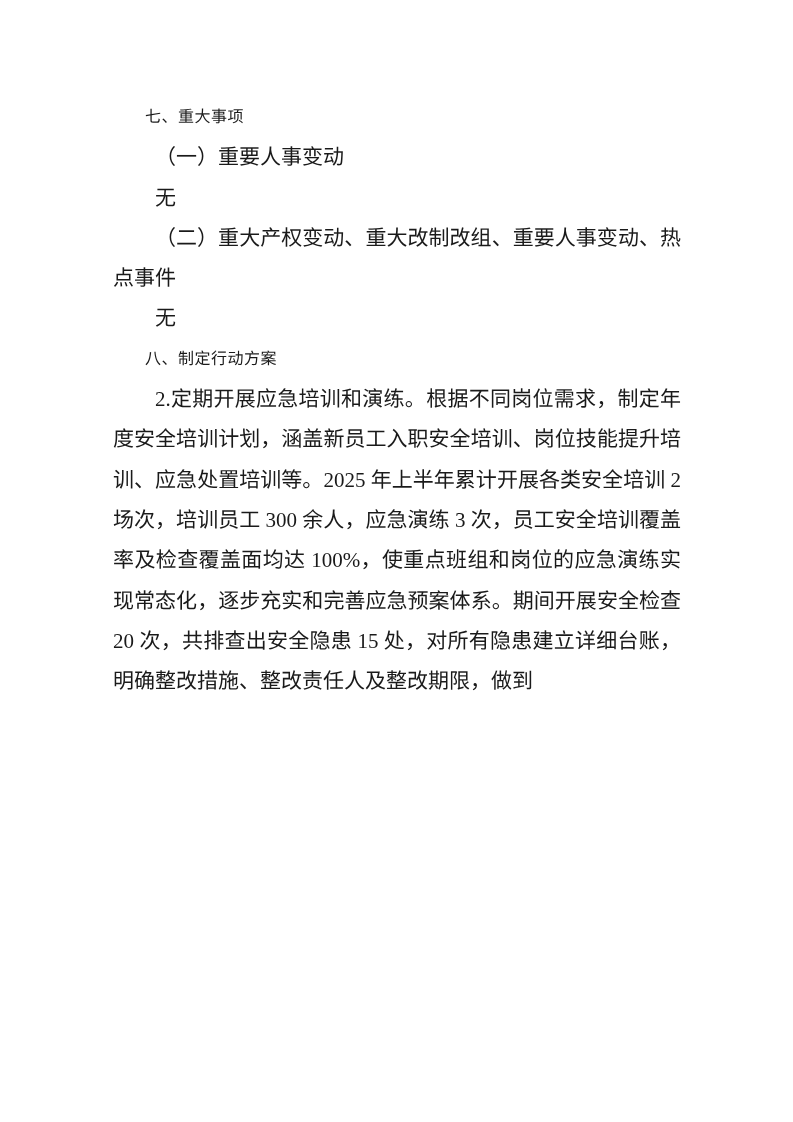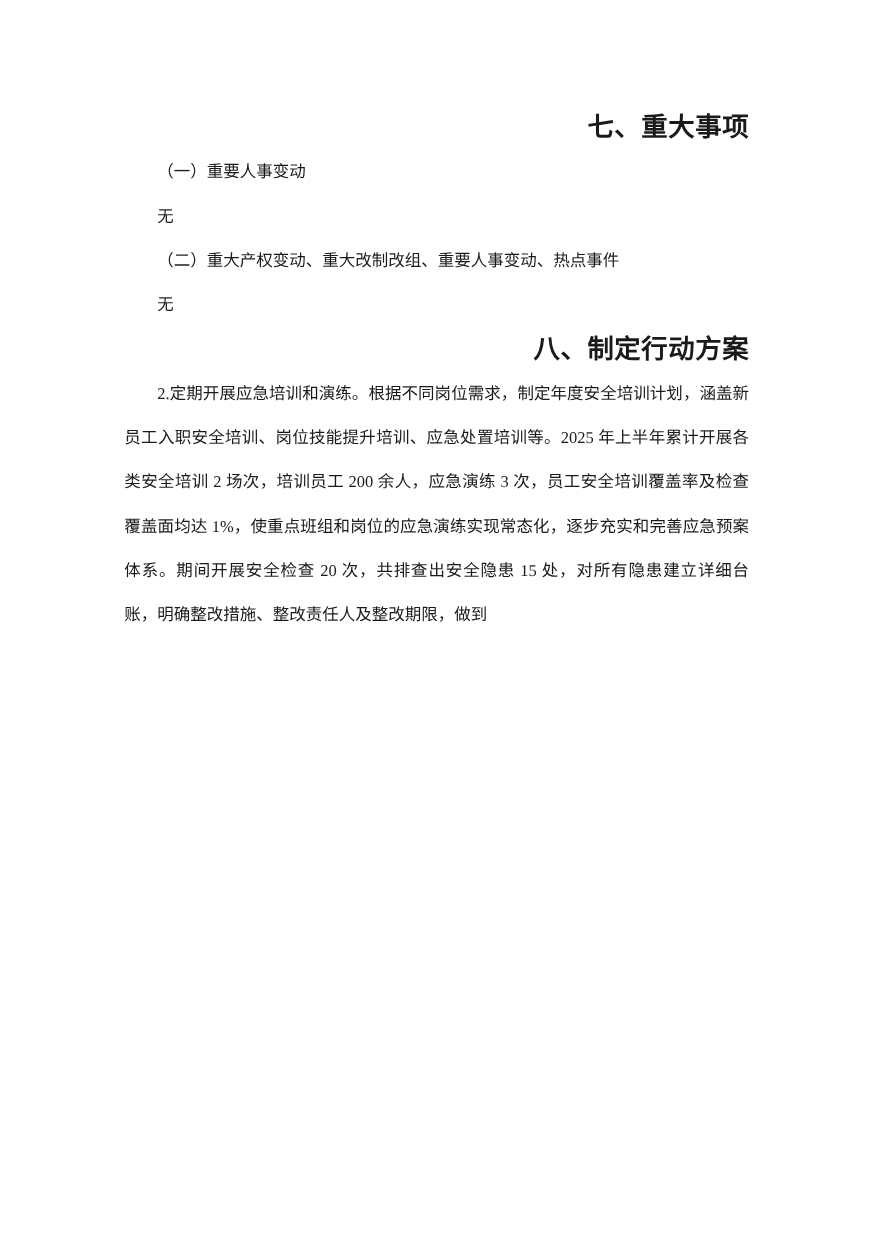--- a/index.html
+++ b/index.html
@@ -14,34 +14,34 @@
     margin: 0 auto;
     background: #ffffff;
     box-sizing: border-box;
     padding: 97px 112px 0 113px;
     overflow: hidden;
     color: #1a1a1a;
     font-family: "Liberation Serif", "DejaVu Serif", serif;
   }
   .para {
     margin: 0;
-    font-size: 15px;
+    font-size: 21px;
     line-height: 40.3px;
     text-indent: 2em;
     text-align: justify;
     text-justify: inter-character;
     word-break: break-all;
     overflow-wrap: break-word;
   }
   .para.heading {
     font-family: "Liberation Sans", "DejaVu Sans", sans-serif;
-    font-weight: 700;
-    font-size: 24px;
+    font-weight: 400;
+    font-size: 16px;
     letter-spacing: 0.5px;
-    text-align: right;
+    text-align: left;
   }
   .para.subheading {
     font-family: "Liberation Serif", "DejaVu Serif", serif;
     font-weight: 400;
   }
   .para.body {
     font-family: "Liberation Serif", "DejaVu Serif", serif;
   }
 </style>
 </head>
@@ -55,14 +55,14 @@
   <p class="para body">无</p>
 
   <p class="para subheading">（二）重大产权变动、重大改制改组、重要人事变动、热点事件</p>
 
   <p class="para body">无</p>
 
   <p class="para heading">八、制定行动方案</p>
 
 
 
-  <p class="para body">2.定期开展应急培训和演练。根据不同岗位需求，制定年度安全培训计划，涵盖新员工入职安全培训、岗位技能提升培训、应急处置培训等。2025 年上半年累计开展各类安全培训 2 场次，培训员工 200 余人，应急演练 3 次，员工安全培训覆盖率及检查覆盖面均达 1%，使重点班组和岗位的应急演练实现常态化，逐步充实和完善应急预案体系。期间开展安全检查 20 次，共排查出安全隐患 15 处，对所有隐患建立详细台账，明确整改措施、整改责任人及整改期限，做到</p>
+  <p class="para body">2.定期开展应急培训和演练。根据不同岗位需求，制定年度安全培训计划，涵盖新员工入职安全培训、岗位技能提升培训、应急处置培训等。2025 年上半年累计开展各类安全培训 2 场次，培训员工 300 余人，应急演练 3 次，员工安全培训覆盖率及检查覆盖面均达 100%，使重点班组和岗位的应急演练实现常态化，逐步充实和完善应急预案体系。期间开展安全检查 20 次，共排查出安全隐患 15 处，对所有隐患建立详细台账，明确整改措施、整改责任人及整改期限，做到</p>
 </main>
 
 </body></html>

